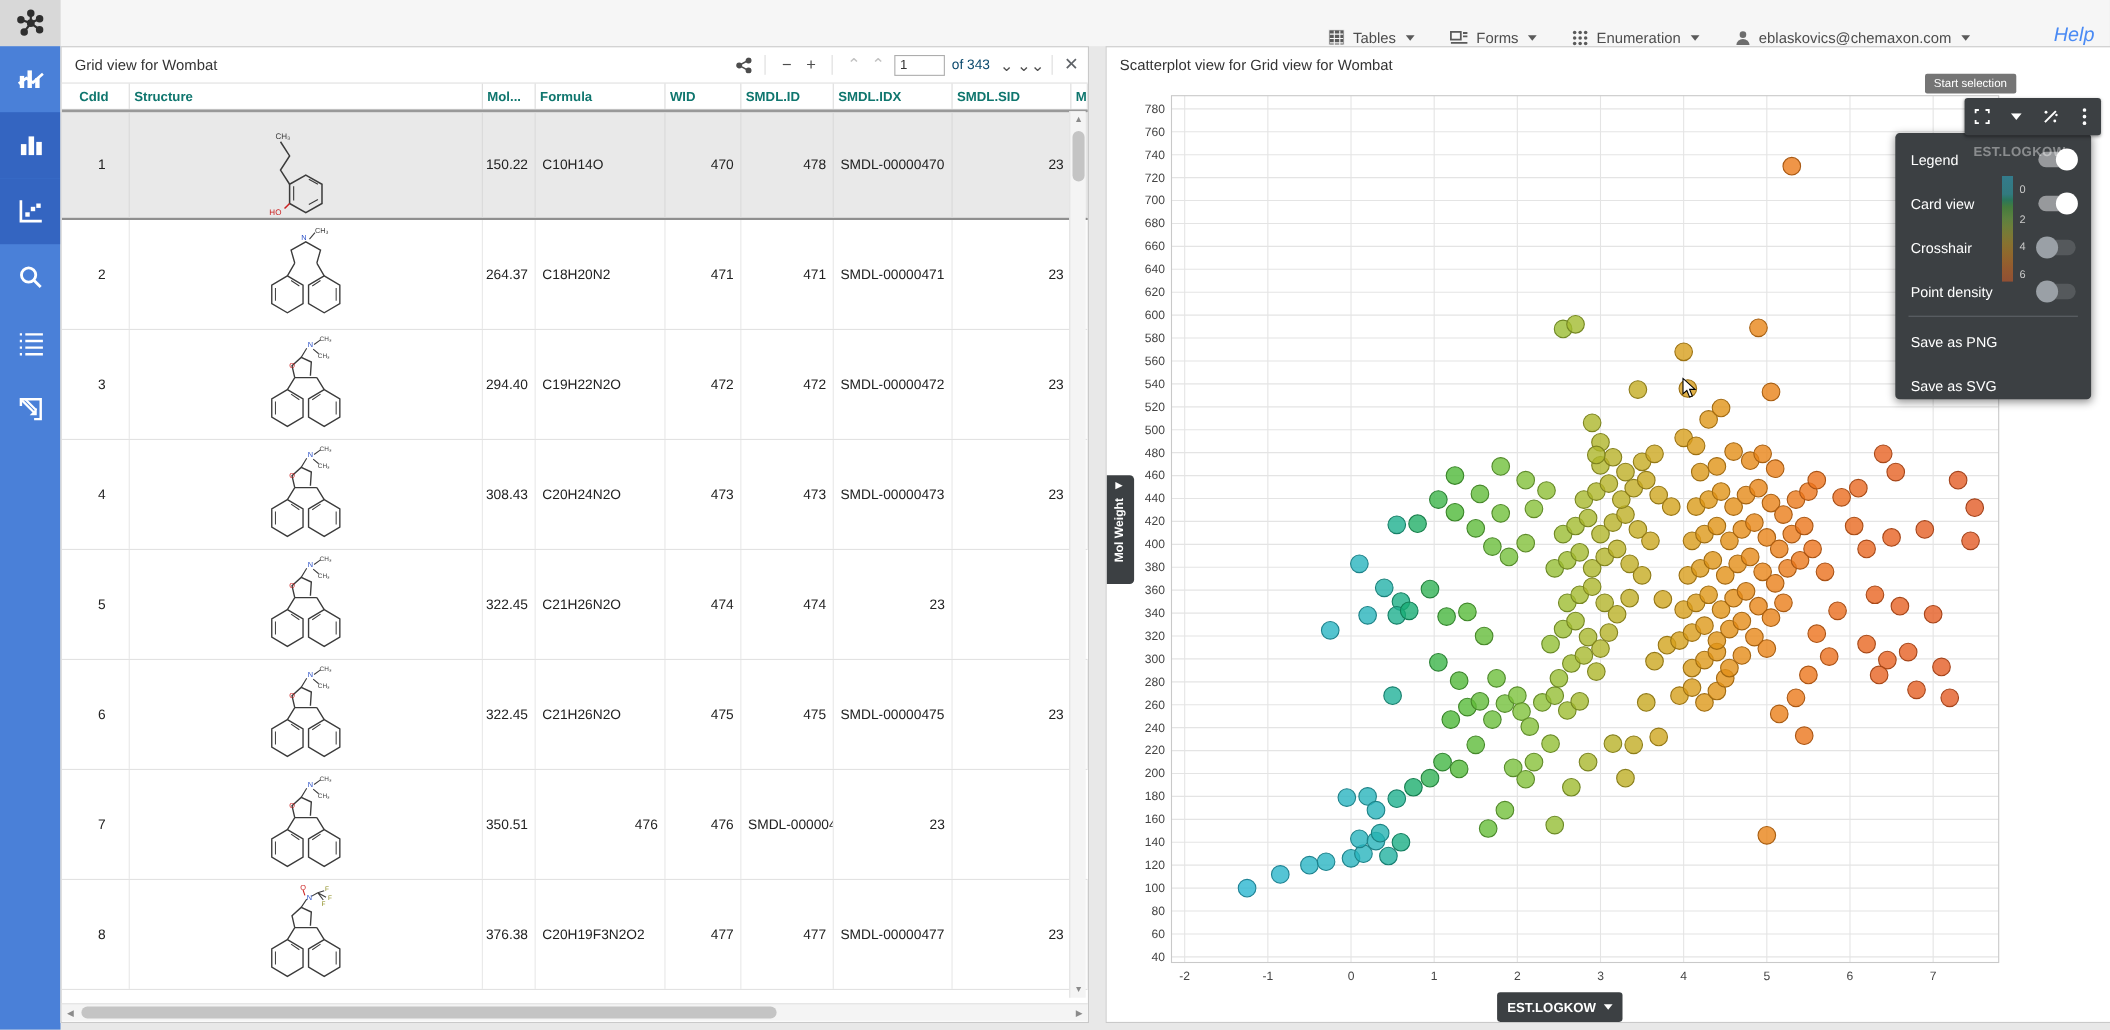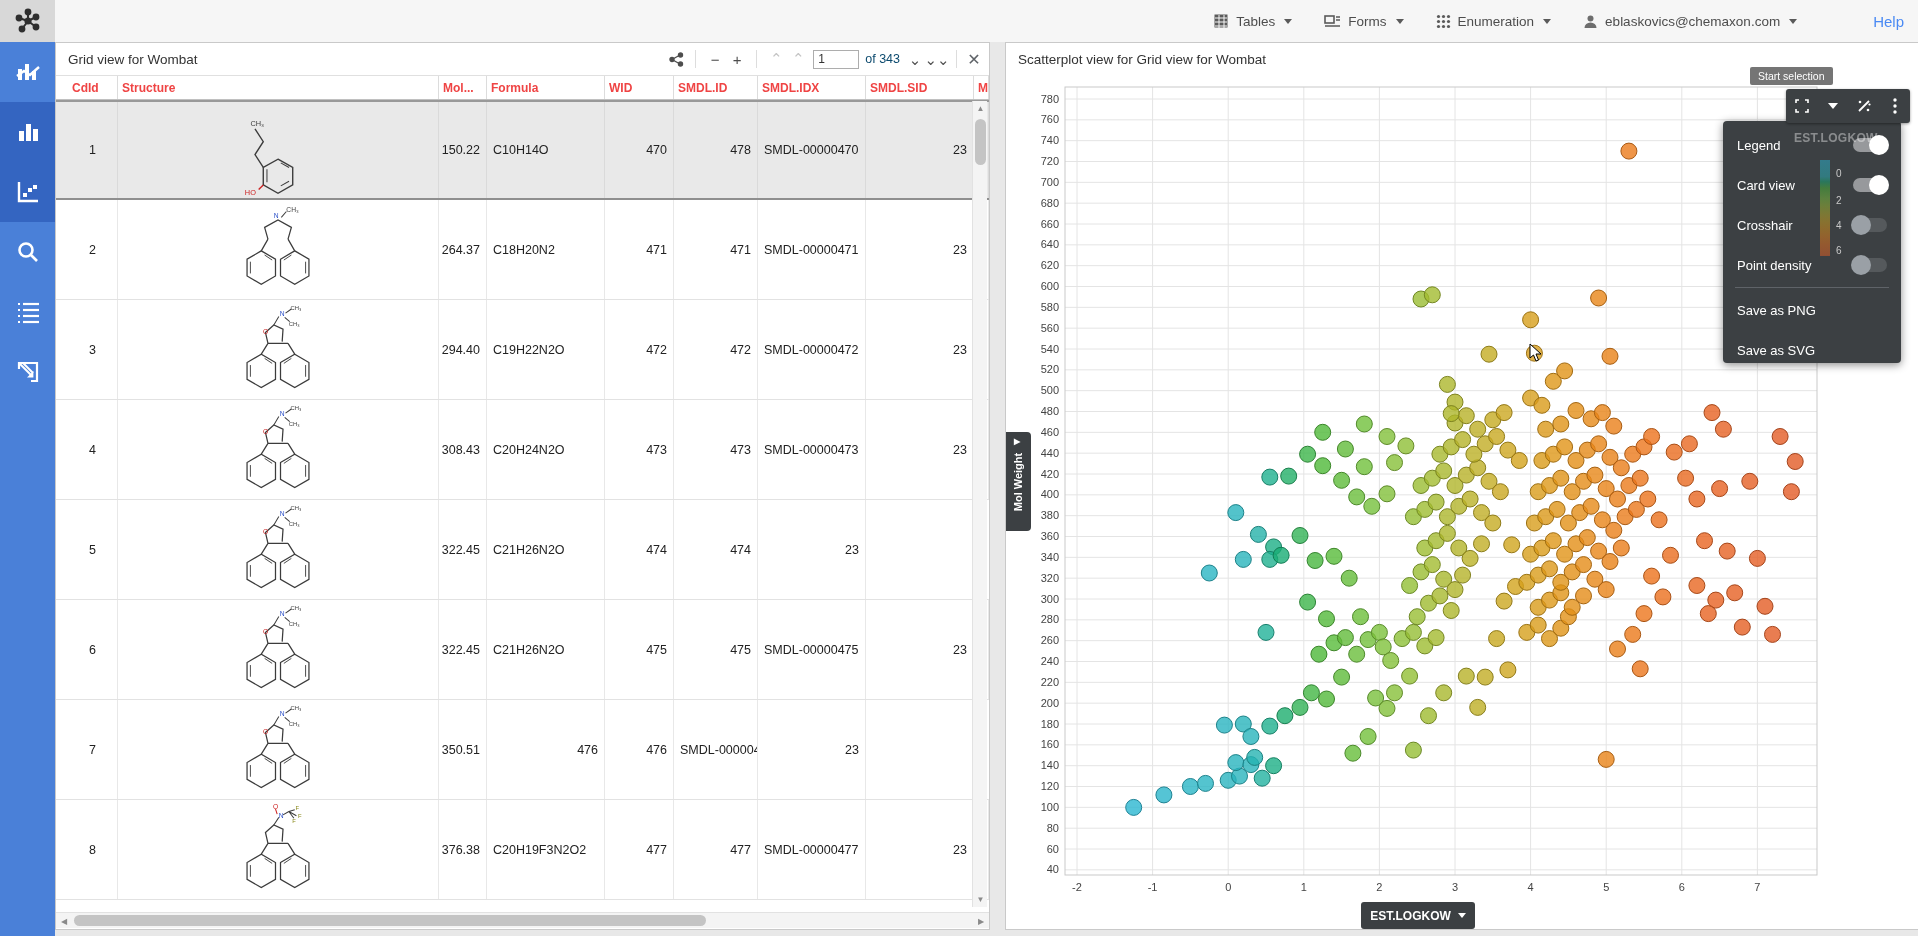--- a/index.html
+++ b/index.html
@@ -1,25 +1,25 @@
 <!DOCTYPE html>
 <html><head>
 <meta charset="utf-8">
 <style>
   * { margin:0; padding:0; box-sizing:border-box; }
   html,body { width:1918px; height:936px; overflow:hidden; background:#e8e8e8;
     font-family:"Liberation Sans", sans-serif; -webkit-font-smoothing:antialiased; }
 
   
   .topbar { position:absolute; left:55px; top:0; right:0; height:42px; background:#f6f6f6;
-    display:flex; align-items:center; justify-content:flex-end; padding-right:14px; gap:32px; }
+    display:flex; align-items:flex-end; justify-content:flex-end; padding-right:14px; gap:32px; }
   .topmenu { display:flex; align-items:center; gap:7px; color:#4d4d4d; font-size:13.5px; cursor:pointer; }
   .caret { width:0; height:0; border-left:4px solid transparent; border-right:4px solid transparent;
     border-top:5px solid #5a5a5a; margin-left:2px; }
-  .help { color:#4a8af4; font-size:15px; margin-left:44px; cursor:pointer; }
+  .help { color:#4a8af4; font-size:18px; margin-left:44px; cursor:pointer;font-style:italic; }
 
   
   .logo-block { position:absolute; left:0; top:0; width:55px; height:42px; background:#d8d8d8;
     display:flex; align-items:center; justify-content:center; }
   .sidebar { position:absolute; left:0; top:42px; width:55px; bottom:0; background:#4a80d8; }
   .side-item { width:55px; height:60px; display:flex; align-items:center; justify-content:center; cursor:pointer; }
   .side-item.active { background:#3465c1; }
 
   
   .panel { position:absolute; top:42px; background:#fff; border:1px solid #c9c9c9; overflow:hidden; }
@@ -36,21 +36,21 @@
   .pg-input { width:46px; height:19px; border:1px solid #adadad; font-size:12px; padding-left:4px;
     color:#333; margin:0 6px 0 4px; font-family:"Liberation Sans",sans-serif; }
   .pg-of { font-size:12.5px; color:#0c4a6e; margin-right:4px; white-space:nowrap; }
   .chev { font-size:11px; }
 
   
   .thead,.grid-row { display:grid;
     grid-template-columns:12px 50px 321px 48px 118px 69px 84px 108px 108px 1fr; }
   .thead { position:absolute; left:0; top:32px; width:100%; height:25px;
     border-top:1px solid #e0e0e0; border-bottom:1px solid #c0c0c0; background:#fff; z-index:2; }
-  .thead > div { font-size:12px; font-weight:bold; color:#ef4444; padding:5px 4px 0 4px;
+  .thead > div { font-size:12px; font-weight:bold; color:#0f766e; padding:5px 4px 0 4px;
     border-right:1px solid #dcdcdc; overflow:hidden; white-space:nowrap; }
   .tbody { position:absolute; left:0; top:57px; width:100%; height:800px; overflow:hidden; }
   .grid-row { height:100px; border-bottom:1px solid #e2e2e2; background:#fff; }
   .grid-row > div { border-right:1px solid #e8e8e8; font-size:12.5px; color:#222; padding:4px 6px;
     display:flex; align-items:center; overflow:hidden; white-space:nowrap; }
   .grid-row.selected { background:#e9e9e9; border-top:2px solid #999; border-bottom:2px solid #8f8f8f; height:100px; }
   .grid-row.selected > div { border-right-color:#dadada; }
   .ar { justify-content:flex-end; } .ac { justify-content:center; } .al { justify-content:flex-start; }
   .struct { justify-content:center; }
 

